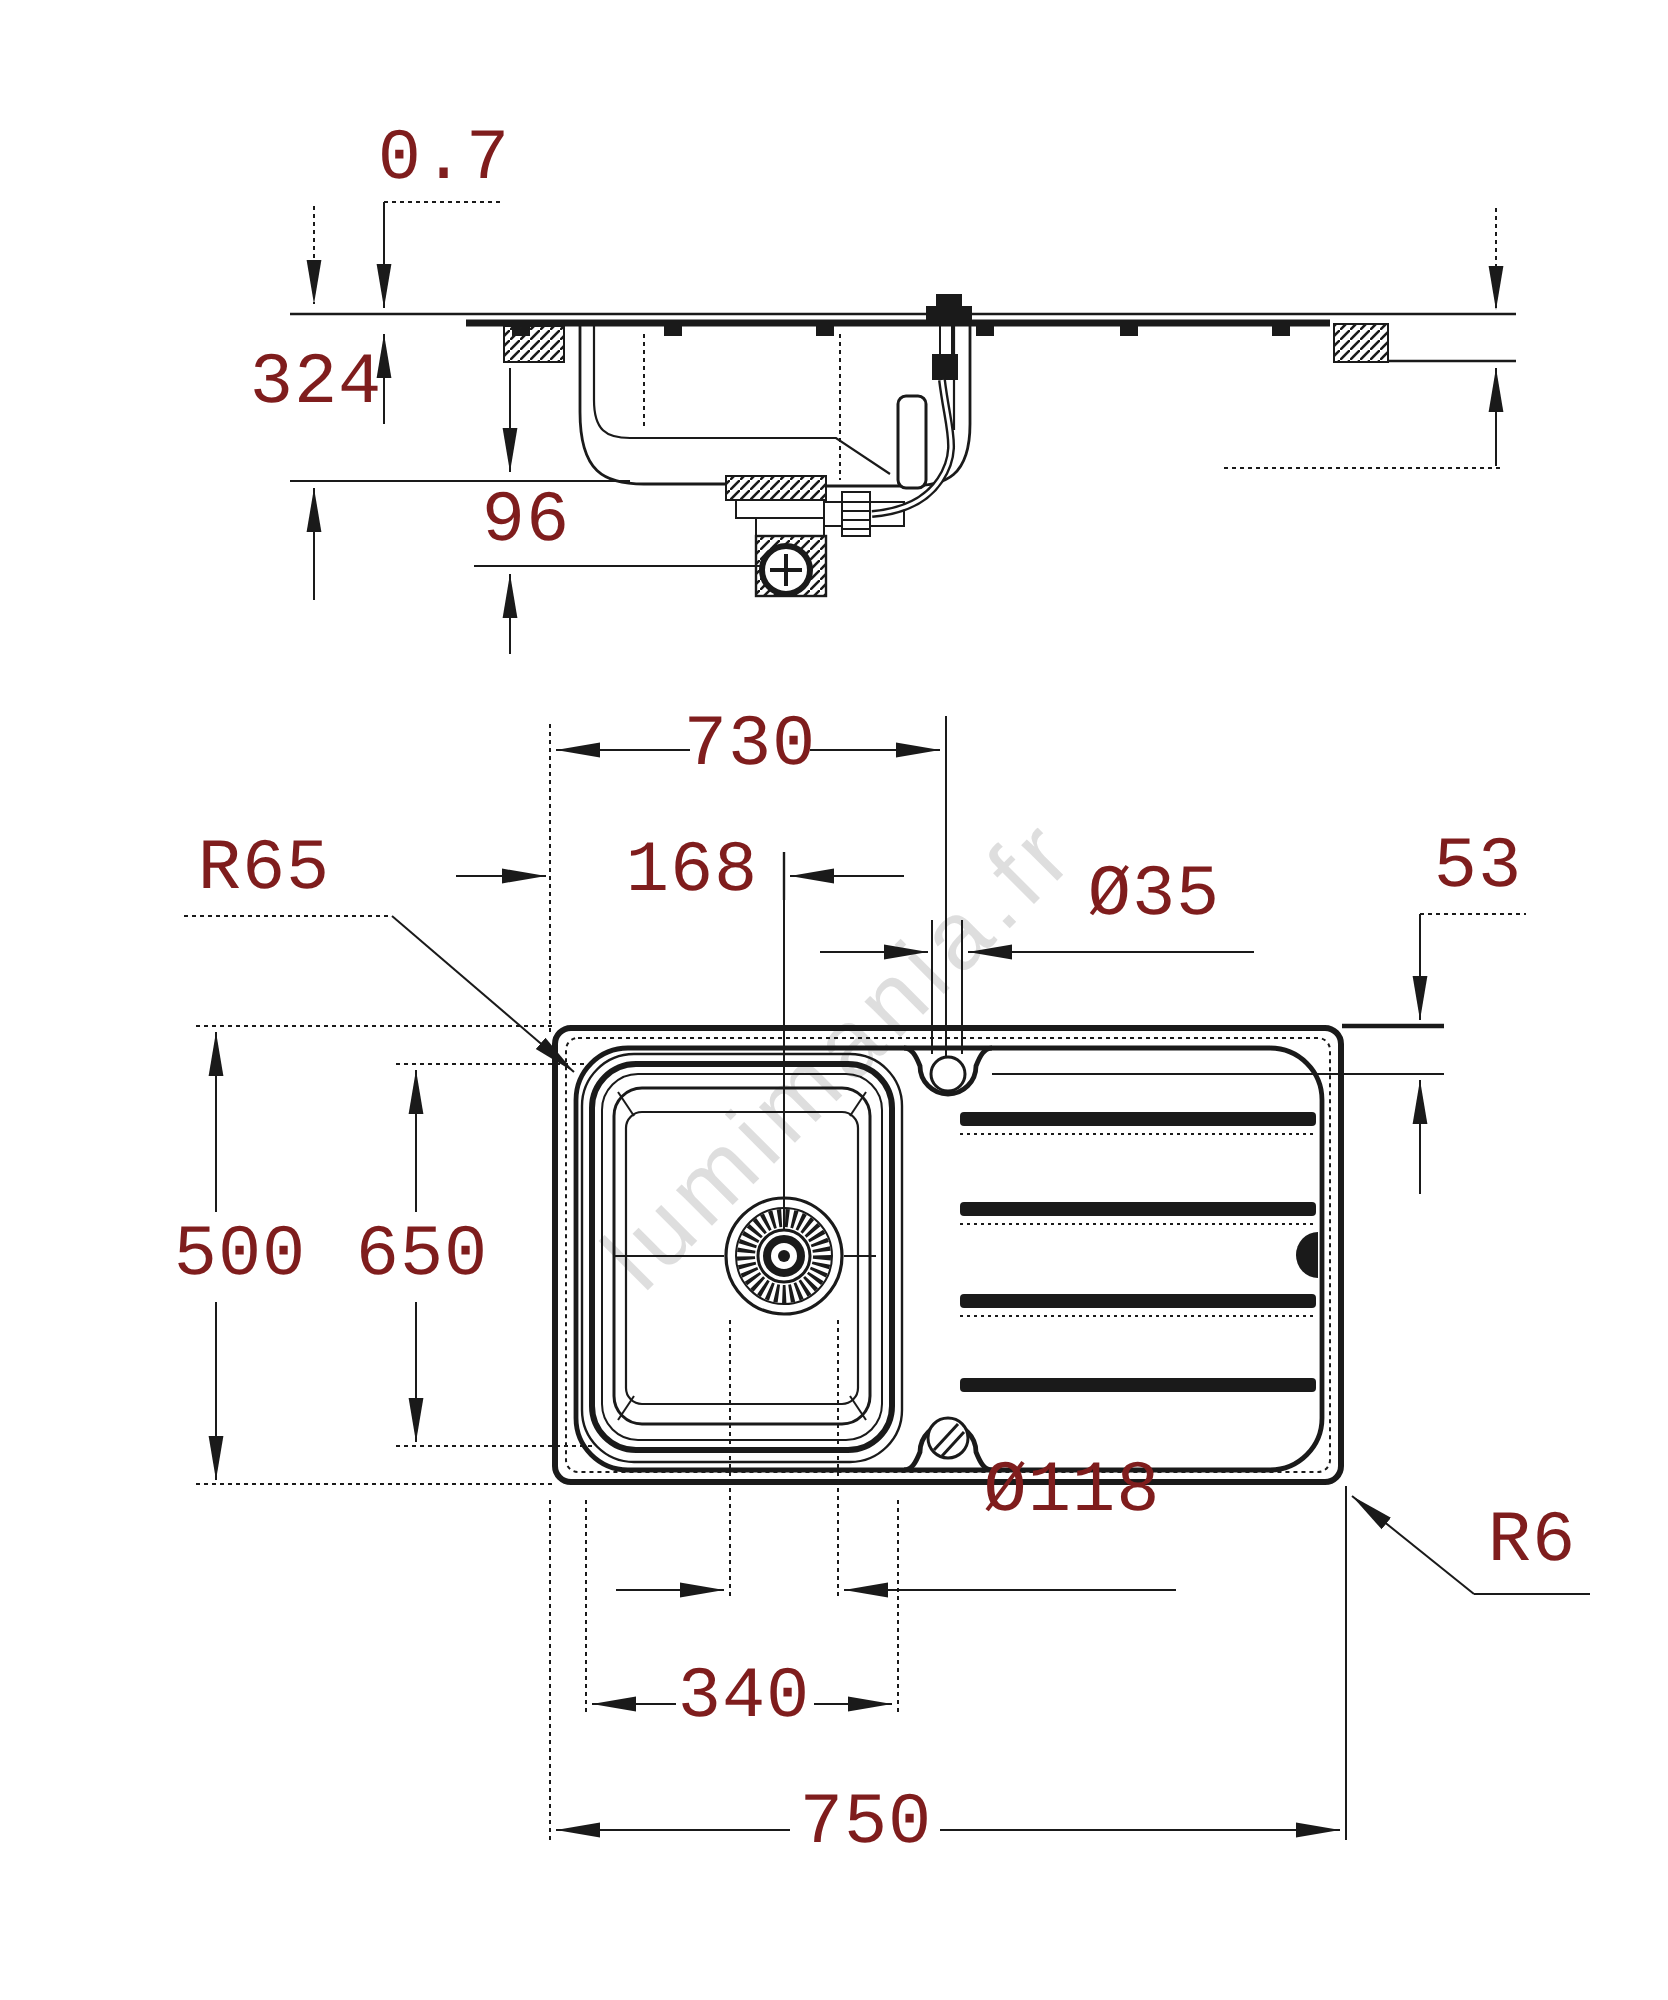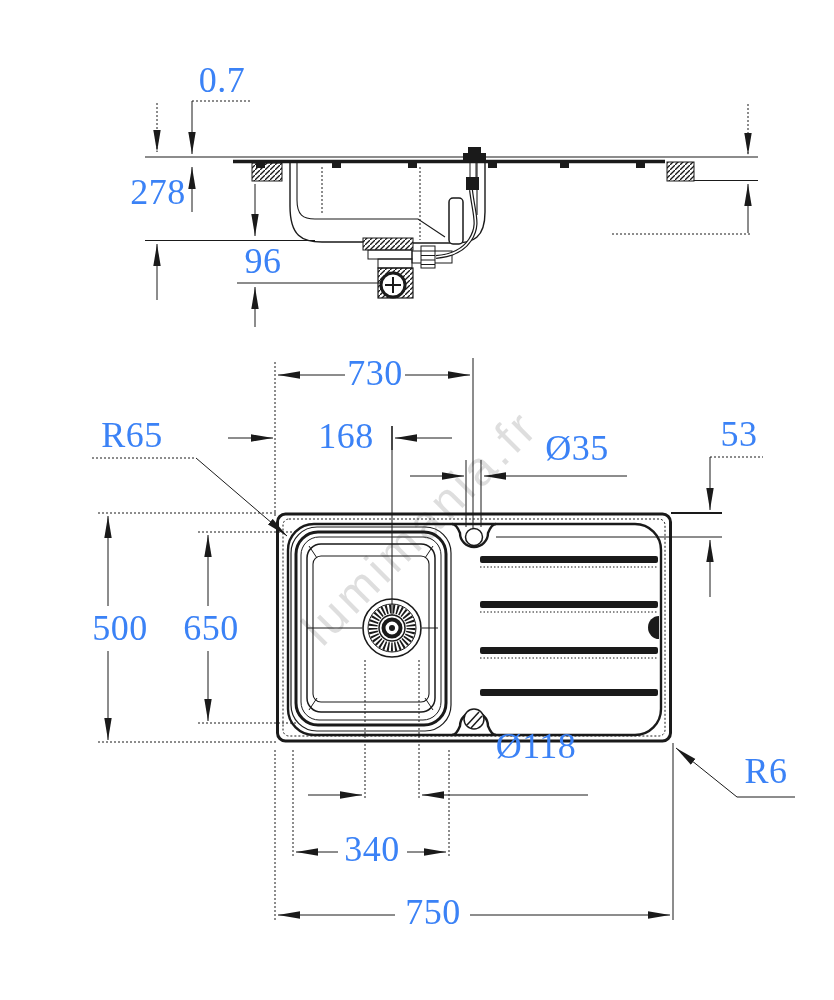--- a/index.html
+++ b/index.html
@@ -1,21 +1,21 @@
 <!DOCTYPE html>
 <html><head>
 <meta charset="utf-8">
 <style>
   html,body{margin:0;padding:0;background:#ffffff;}
   #canvas{position:relative;width:834px;height:1000px;background:#ffffff;overflow:hidden;
           font-family:"Liberation Sans",sans-serif;}
   #drawing{position:absolute;left:0;top:0;}
   .dim-label{position:absolute;transform:translate(-50%,-50%);
-             font-family:Liberation Serif, serif;font-size:36px;line-height:1;
-             color:#3b82f6;white-space:nowrap;letter-spacing:0.5px;}
+             font-family:Liberation Mono, monospace;font-size:36px;line-height:1;
+             color:#7f1d1d;white-space:nowrap;letter-spacing:0.5px;}
   .watermark{position:absolute;left:420px;top:527px;
              transform:translate(-50%,-50%) rotate(-45deg);
              font-family:"Liberation Sans",sans-serif;font-size:48px;letter-spacing:4px;
              color:#c9c9c9;opacity:0.6;white-space:nowrap;}
 </style>
 </head>
 <body>
 
 <div id="canvas">
 
@@ -202,21 +202,21 @@
 
       <line x1="737" y1="797" x2="676" y2="748" marker-end="url(#ah)"></line>
       <line x1="737" y1="797" x2="795" y2="797"></line>
 
       <line x1="92" y1="458" x2="196" y2="458" stroke-dasharray="2 2"></line>
       <line x1="196" y1="458" x2="287" y2="536" marker-end="url(#ah)"></line>
     </g>
   </svg>
 
   <div class="dim-label" style="left:222px;top:80px">0.7</div>
-  <div class="dim-label" style="left:158px;top:192px">278</div>
+  <div class="dim-label" style="left:158px;top:192px">324</div>
   <div class="dim-label" style="left:263px;top:261px">96</div>
 
   <div class="dim-label" style="left:375px;top:373px">730</div>
   <div class="dim-label" style="left:346px;top:436px">168</div>
   <div class="dim-label" style="left:577px;top:448px">Ø35</div>
   <div class="dim-label" style="left:739px;top:434px">53</div>
   <div class="dim-label" style="left:132px;top:435px">R65</div>
   <div class="dim-label" style="left:120px;top:628px">500</div>
   <div class="dim-label" style="left:211px;top:628px">650</div>
   <div class="dim-label" style="left:536px;top:746px">Ø118</div>

